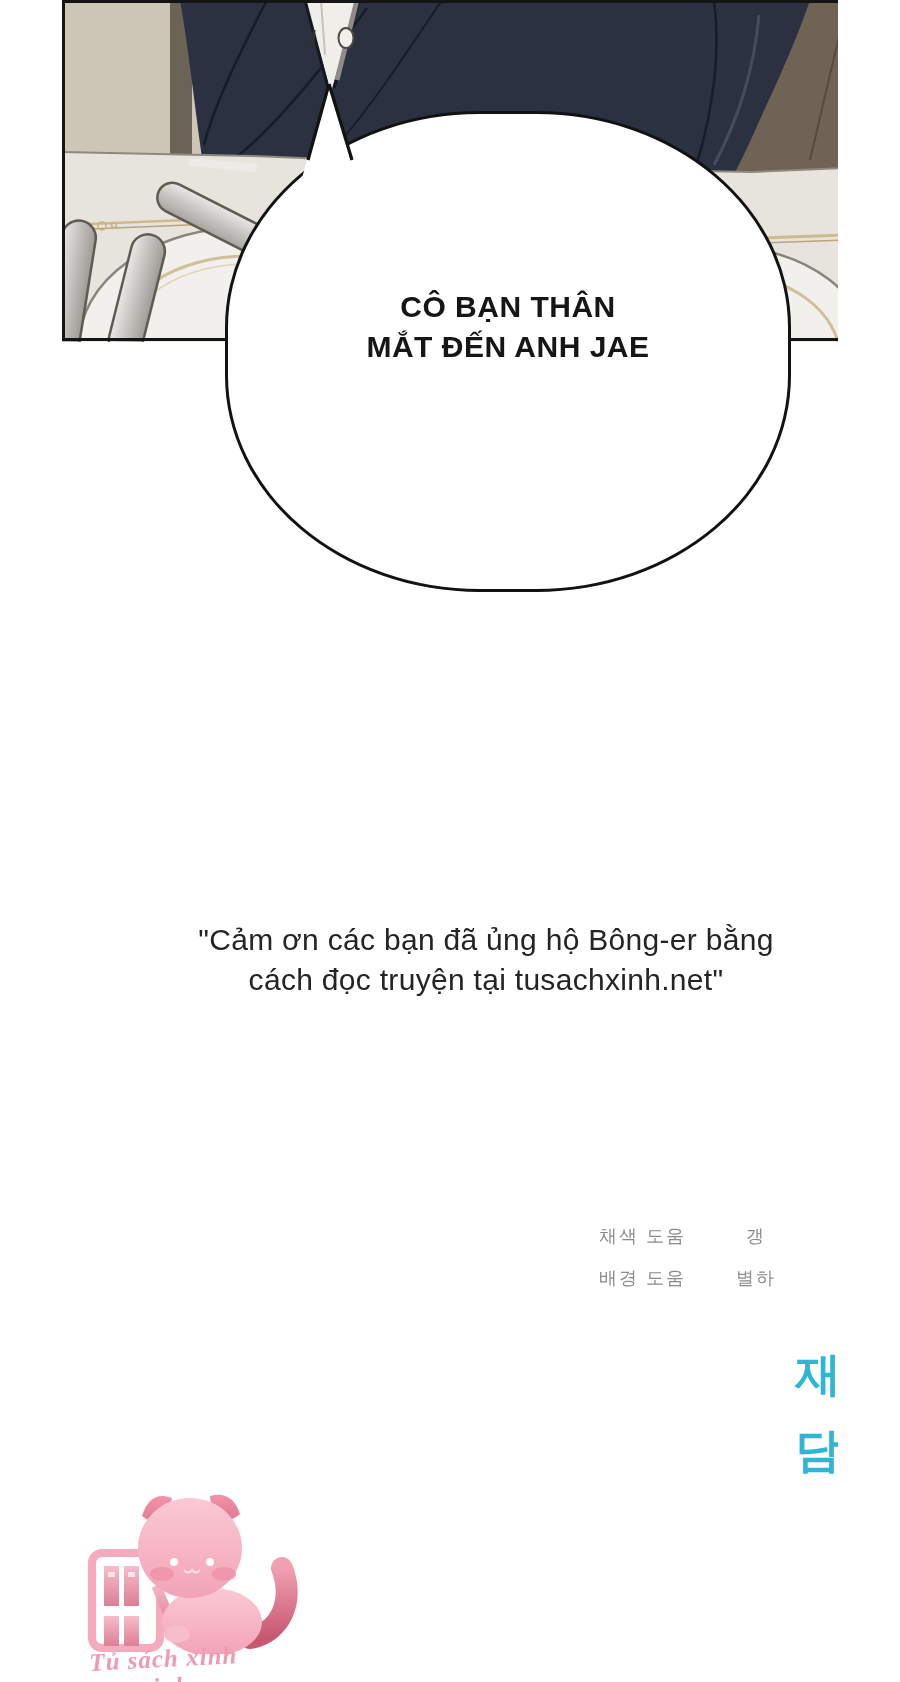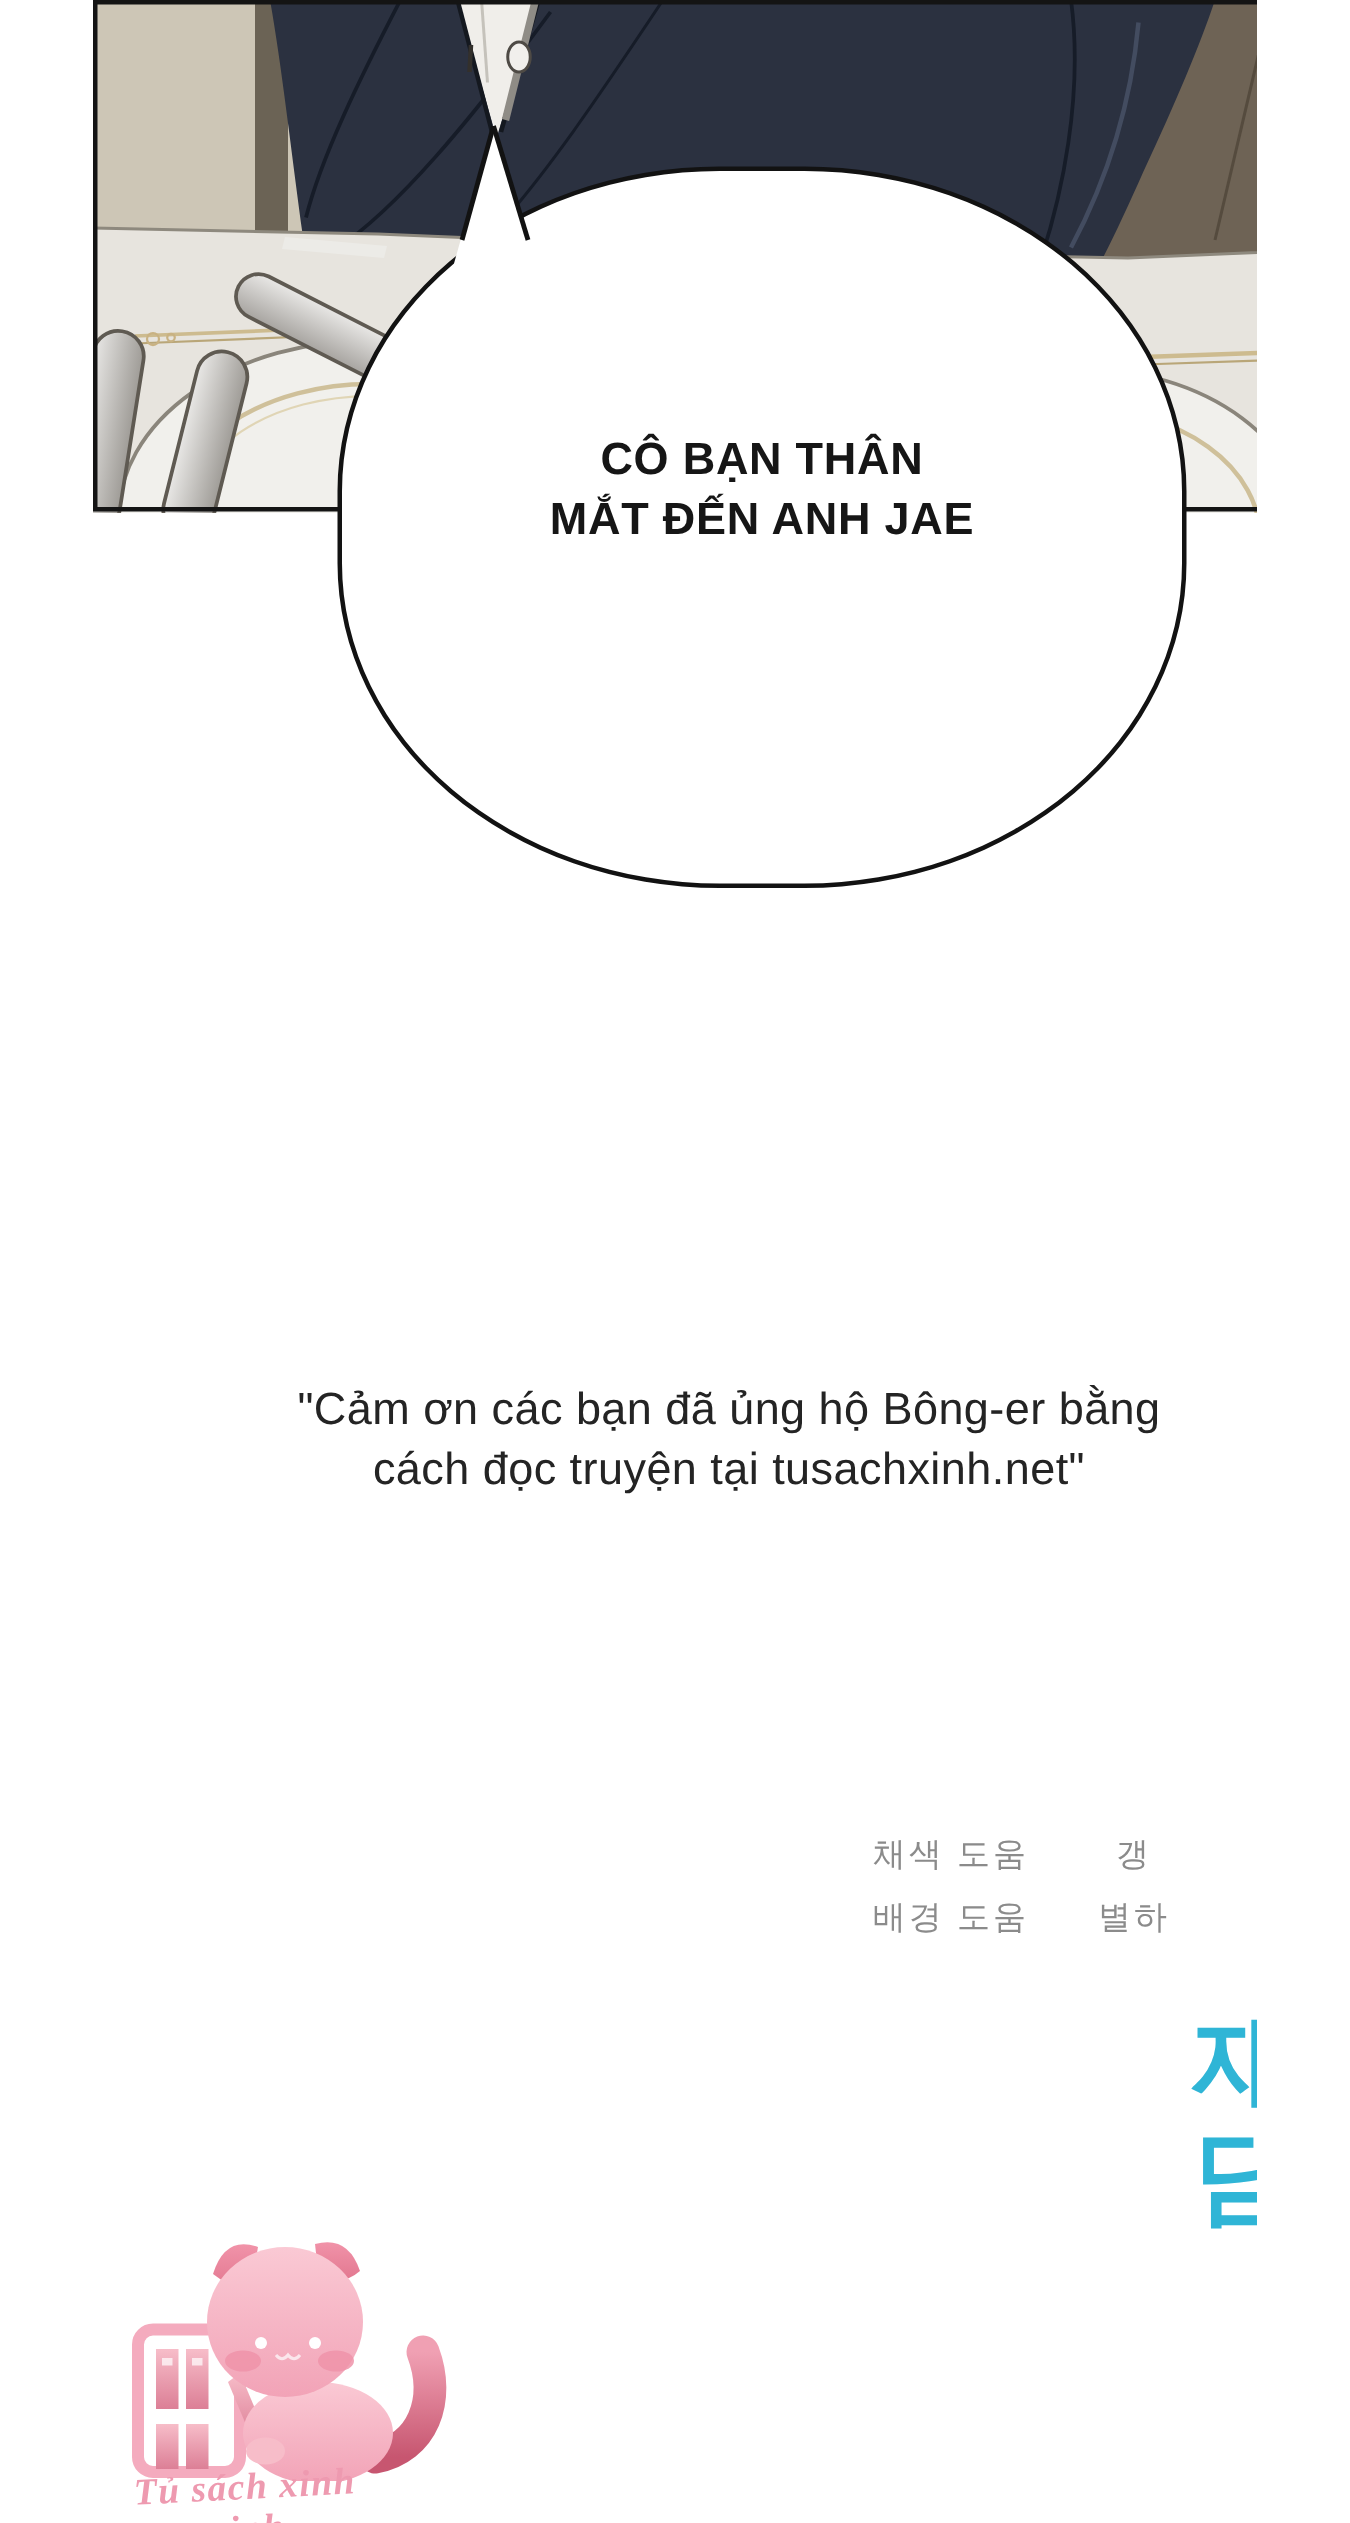--- a/index.html
+++ b/index.html
@@ -25,28 +25,28 @@
   
   .note{
     position:absolute;left:0;top:920px;width:848px;text-align:center;
     font-size:30px;line-height:40px;color:#242424;letter-spacing:.3px;
     font-weight:400;
   }
   
   .credits{
     position:absolute;top:1221px;right:42px;
     display:grid;grid-template-columns:auto 80px;column-gap:30px;row-gap:12px;
-    font-size:22px;line-height:30px;color:#8b8b8b;letter-spacing:2px;
+    font-size:18px;line-height:30px;color:#8b8b8b;letter-spacing:2px;
   }
   .credits .role{text-align:right;}
   .credits .name{text-align:center;}
   
   .logo{
     position:absolute;left:733px;top:1336px;
-    font-size:70px;font-weight:800;letter-spacing:3px;color:#2fb5d6;
+    font-size:46px;font-weight:800;letter-spacing:3px;color:#2fb5d6;
     line-height:76px;
   }
   
   .mascot{position:absolute;left:10px;top:1482px;}
   .watermark{
     position:absolute;left:12px;top:1645px;width:180px;text-align:center;
     font-family:"Liberation Serif","DejaVu Serif",serif;font-style:italic;
     font-weight:700;font-size:25px;color:#ee9ab0;letter-spacing:1px;
     transform:rotate(-3deg);
   }

